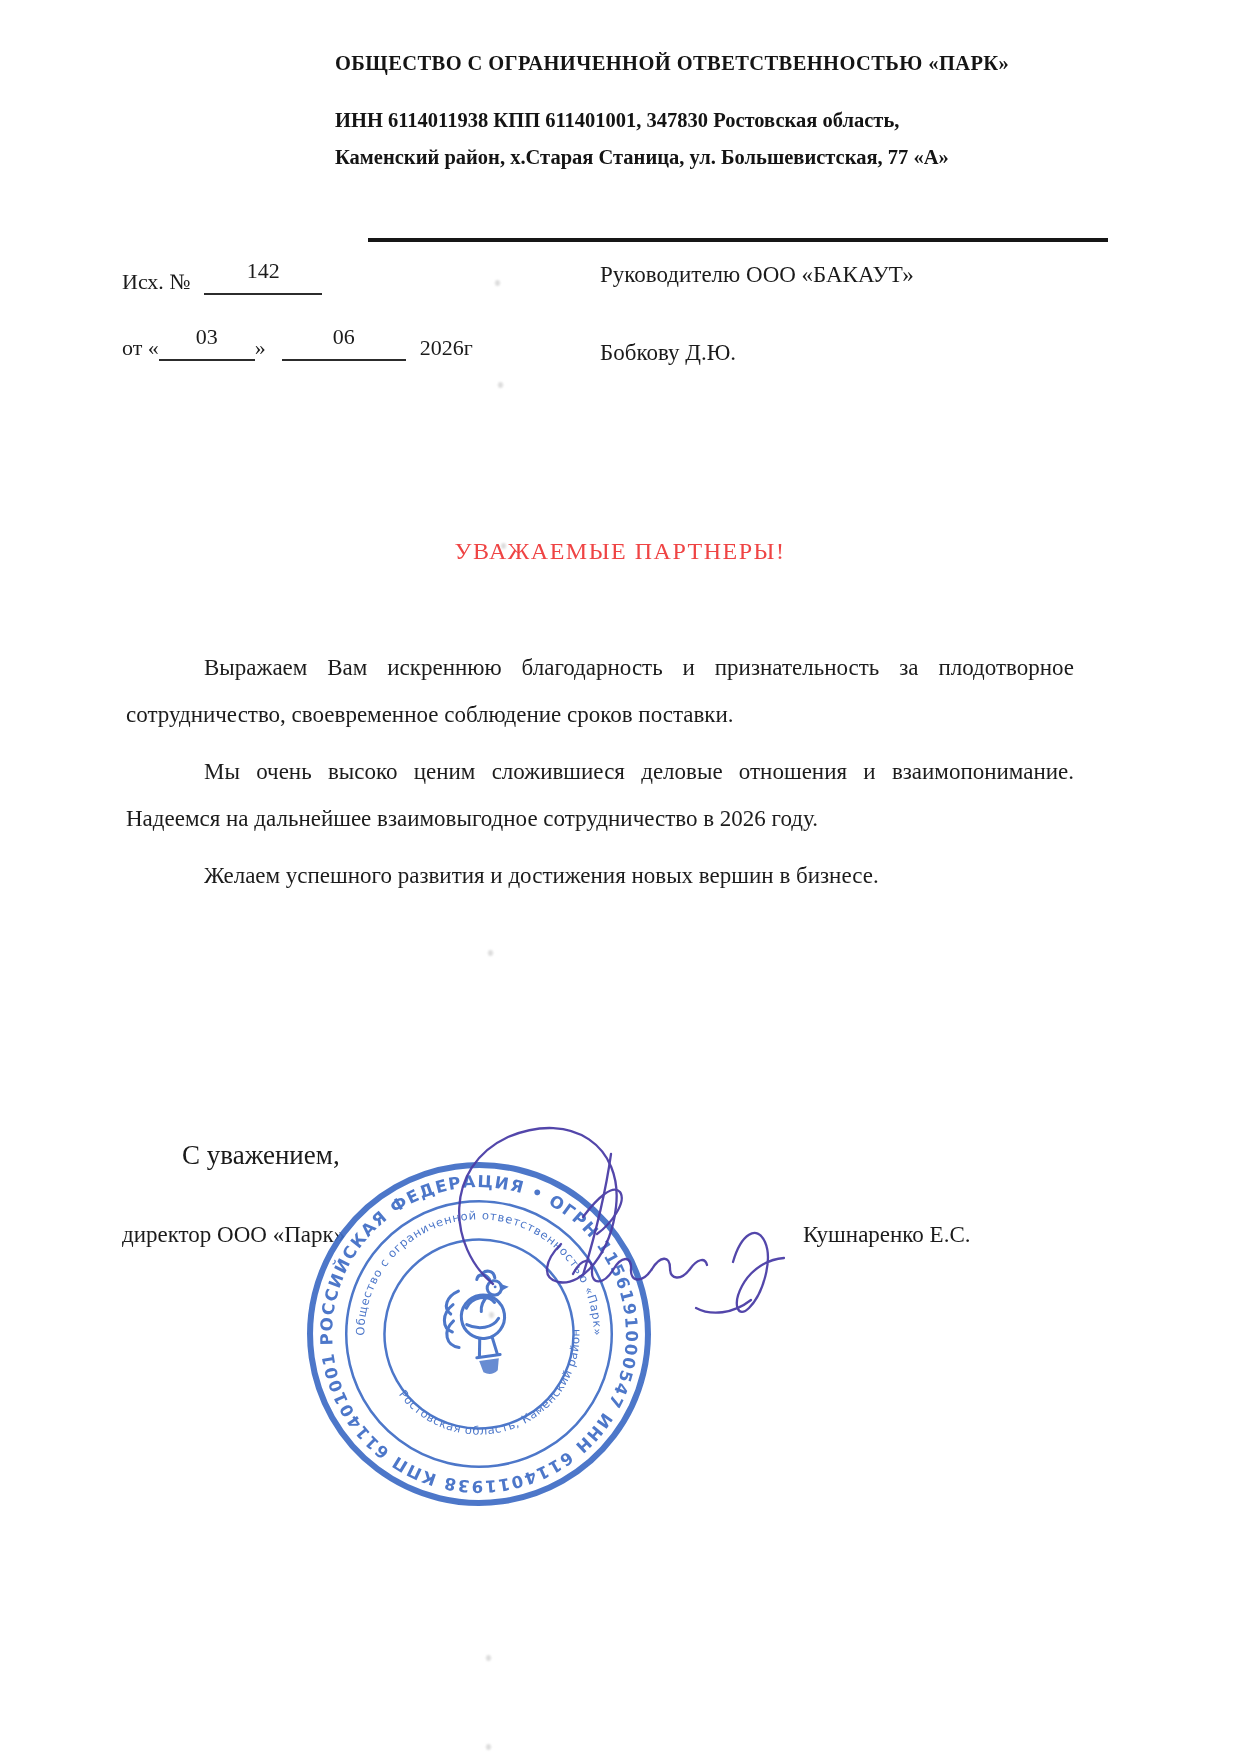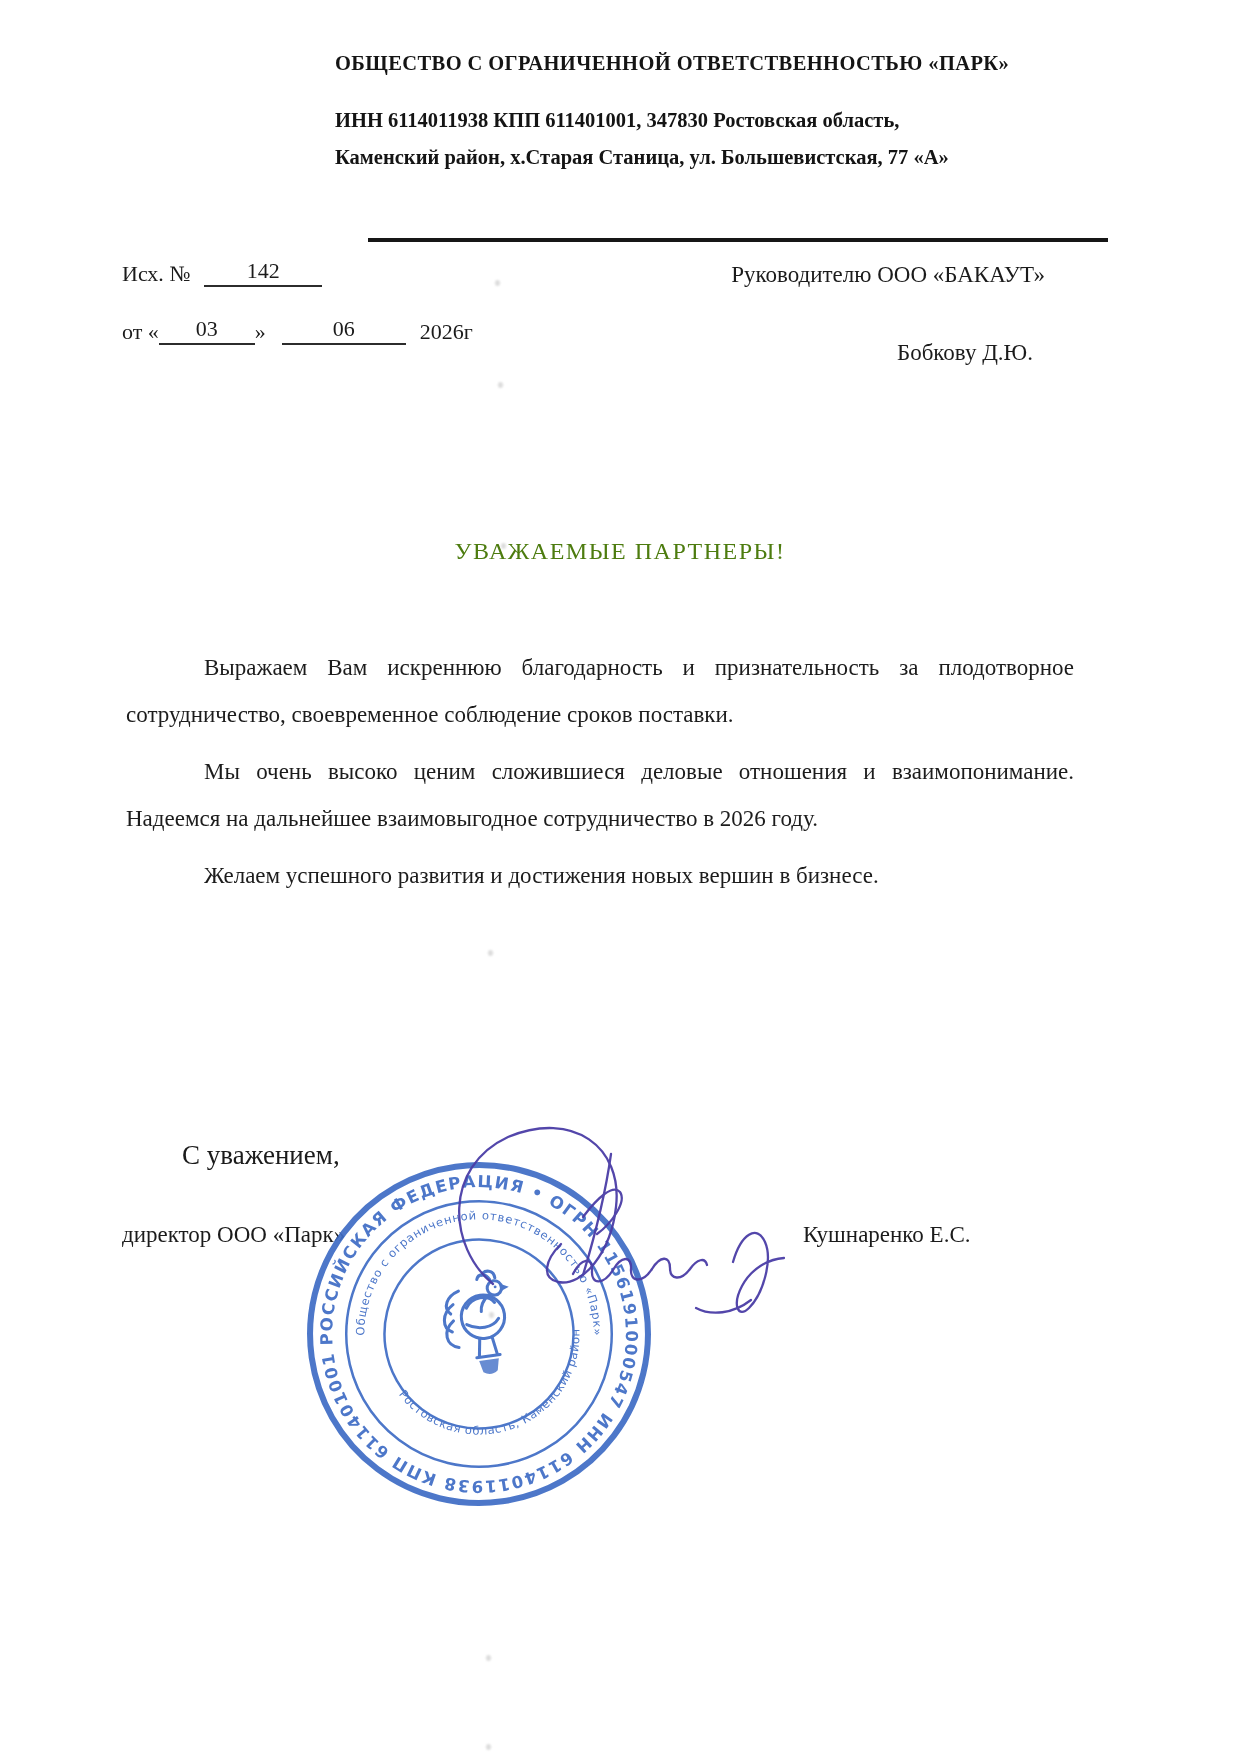--- a/index.html
+++ b/index.html
@@ -16,29 +16,29 @@
   .header-block{position:absolute;left:335px;top:52px;width:750px;}
   .header-line{font-weight:bold;font-size:20.5px;margin:0;color:#141414;}
   .header-line.l1{margin-bottom:34px;letter-spacing:0.4px;}
   .header-line.l2{margin-bottom:14px;}
   .rule{position:absolute;left:368px;top:238px;width:740px;height:4px;background:#161616;}
   
   .ref-block{position:absolute;left:122px;top:258px;font-size:22px;}
   .ref-line{white-space:nowrap;}
   .ref-line.date{margin-top:29px;}
   .blank{display:inline-block;border-bottom:2px solid #2c2c2c;text-align:center;
-    vertical-align:bottom;padding-bottom:1px;}
+    vertical-align:bottom;padding-bottom:9px;}
   .blank.num{width:118px;margin-left:14px;}
   .blank.day{width:96px;}
   .blank.month{width:124px;margin-left:16px;margin-right:14px;}
-  .addressee{position:absolute;left:600px;top:262px;width:445px;text-align:right;font-size:23px;}
+  .addressee{position:absolute;left:600px;top:262px;width:445px;text-align:left;font-size:23px;}
   .addressee .line2{margin-top:52px;padding-right:12px;}
   
   .title{position:absolute;left:0;top:538px;width:100%;text-align:center;
-    font-size:24px;letter-spacing:1.5px;color:#4d7c0f;}
+    font-size:24px;letter-spacing:1.5px;color:#ef4444;}
   .body-text{position:absolute;left:122px;top:640px;width:956px;}
   .body-text p{margin:4px;font-size:23px;line-height:47px;text-align:justify;
     text-indent:78px;color:#1c1c1c;}
   .body-text p + p{margin-top:10px;}
   
   .closing{position:absolute;left:134px;top:1140px;font-size:27px;margin-left:48px;}
   .position-line{position:absolute;left:122px;top:1222px;font-size:23px;}
   .signer-name{position:absolute;left:803px;top:1222px;font-size:23px;}
   .stamp{position:absolute;left:301px;top:1156px;width:356px;height:356px;
     transform:rotate(-8deg);opacity:0.92;}

